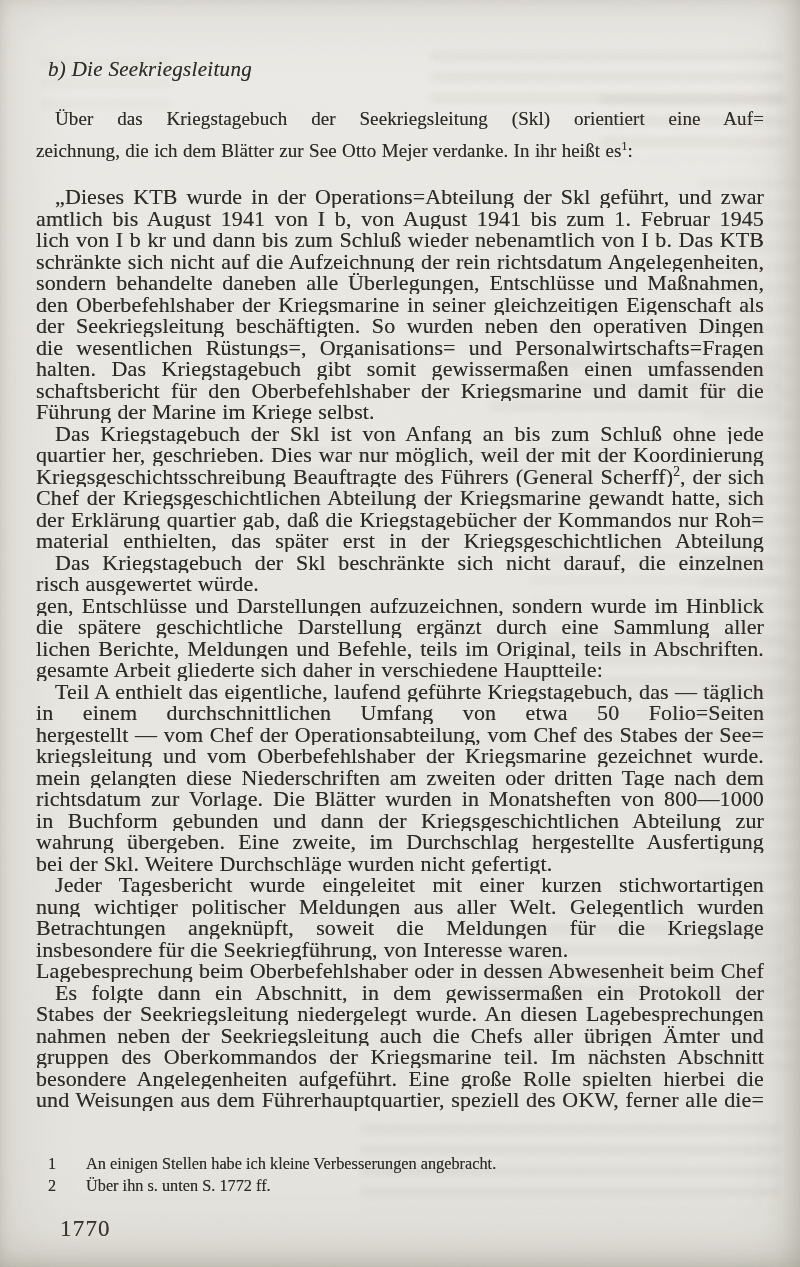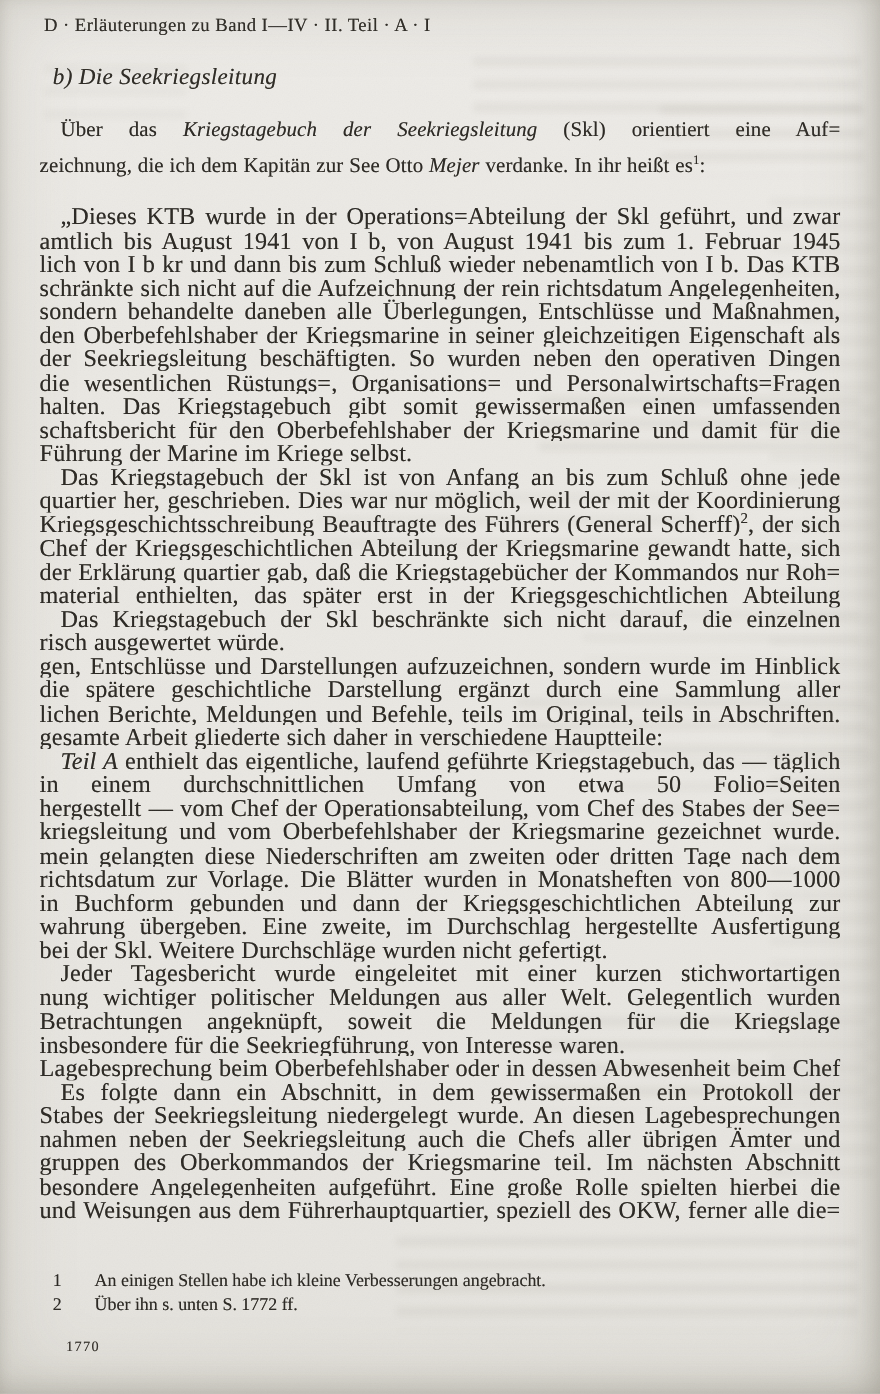--- a/index.html
+++ b/index.html
@@ -23,50 +23,49 @@
   .intro .line{height:32px;line-height:32px;font-size:19px;}
   .body-text{position:absolute;top:186px;left:36px;width:728px;}
   .body-text .line{height:21.5px;line-height:21.5px;font-size:22px;}
   .line{
     text-align:justify;text-align-last:justify;overflow:hidden;
     letter-spacing:.12px;word-spacing:.4px;
     text-shadow:0 0 .45px rgba(44,41,35,.55);
   }
   .line.last{text-align-last:left;}
   .line.indent{text-indent:19px;}
-  .it{font-style:italic;}
+  .it{}
   sup{font-size:.62em;vertical-align:super;line-height:0;letter-spacing:0;}
   .footnotes{position:absolute;left:48px;top:1153px;width:700px;}
   .footnote{display:flex;height:21.5px;line-height:21.5px;font-size:16.3px;text-shadow:0 0 .45px rgba(44,41,35,.55);}
   .fn-num{width:38px;flex:0 0 38px;}
   .fn-text{flex:1;}
   .page-number{
-    position:absolute;left:60px;top:1216px;font-size:13px;letter-spacing:1.2px;
+    position:absolute;left:60px;top:1216px;font-size:23px;letter-spacing:1.2px;
     color:#34302a;text-shadow:0 0 .5px rgba(45,42,36,.55);
   }
   .ghost{
     position:absolute;pointer-events:none;
     background:repeating-linear-gradient(180deg, rgba(108,102,90,.55) 0px, rgba(108,102,90,.55) 8px, rgba(108,102,90,0) 8px, rgba(108,102,90,0) 21px);
     filter:blur(3px);opacity:.13;
   }
   .ghost.soft{opacity:.08;}
   .noise{position:absolute;top:0;left:0;width:800px;height:1267px;opacity:.055;pointer-events:none;}
 </style>
 </head>
 <body>
 
 <div class="scan">
 
-  <div class="page-header">D · Erläuterungen zu Band I—IV · II. Teil · A · I</div>
 
   <div class="section-title">b) Die Seekriegsleitung</div>
 
   <div class="intro">
       <div class="line indent"><span>Über das </span><span class="it">Kriegstagebuch der Seekriegsleitung</span><span> (Skl) orientiert eine Auf=</span></div>
-      <div class="line last"><span>zeichnung, die ich dem Kapitän zur See Otto </span><span class="it">Mejer</span><span> verdanke. In ihr heißt es</span><sup>1</sup><span>:</span></div>
+      <div class="line last"><span>zeichnung, die ich dem Blätter zur See Otto </span><span class="it">Mejer</span><span> verdanke. In ihr heißt es</span><sup>1</sup><span>:</span></div>
     </div>
 
   <div class="body-text">
       <div class="line indent"><span>„Dieses KTB wurde in der Operations=Abteilung der Skl geführt, und zwar neben=</span></div>
       <div class="line"><span>amtlich bis August 1941 von I b, von August 1941 bis zum 1. Februar 1945 hauptamt=</span></div>
       <div class="line"><span>lich von I b kr und dann bis zum Schluß wieder nebenamtlich von I b. Das KTB be=</span></div>
       <div class="line"><span>schränkte sich nicht auf die Aufzeichnung der rein richtsdatum Angelegenheiten,</span></div>
       <div class="line"><span>sondern behandelte daneben alle Überlegungen, Entschlüsse und Maßnahmen, die</span></div>
       <div class="line"><span>den Oberbefehlshaber der Kriegsmarine in seiner gleichzeitigen Eigenschaft als Chef</span></div>
       <div class="line"><span>der Seekriegsleitung beschäftigten. So wurden neben den operativen Dingen auch</span></div>

